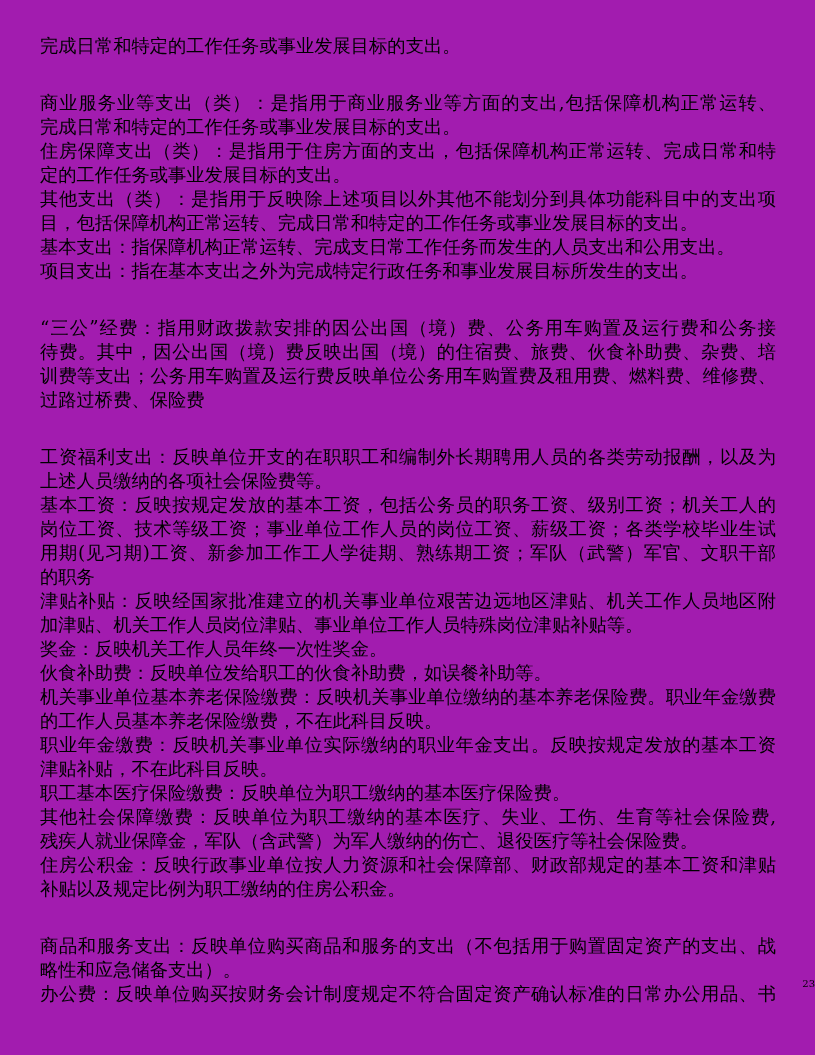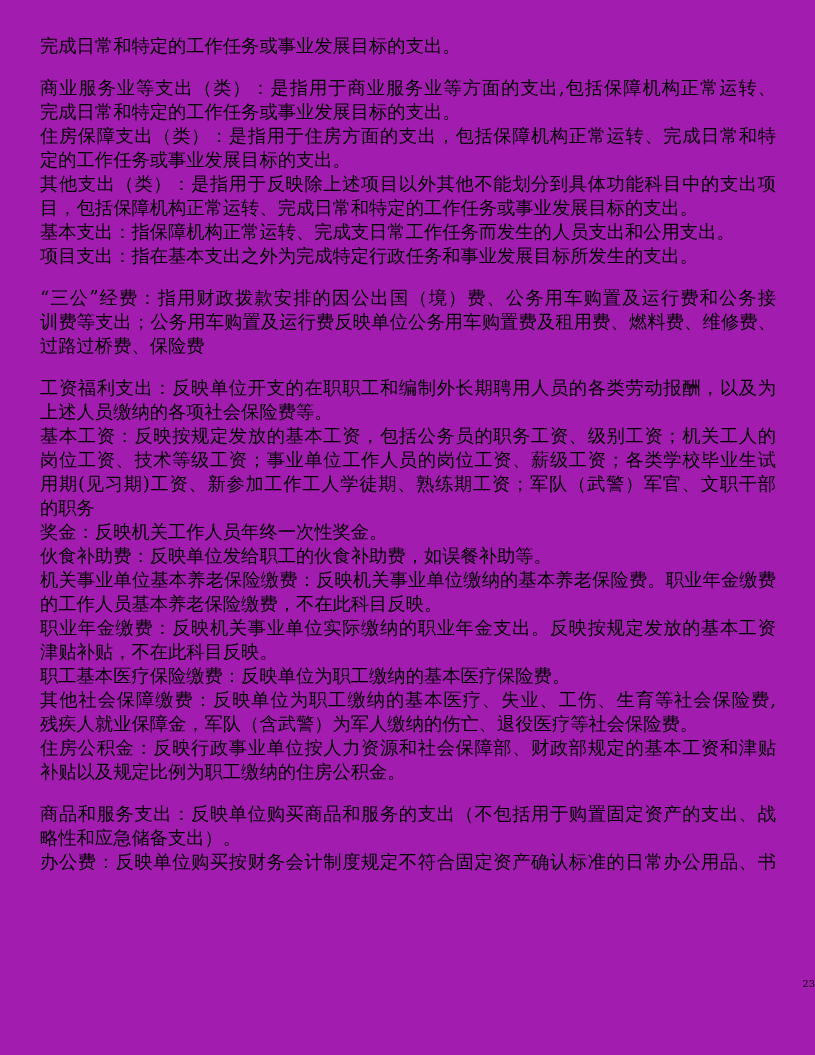--- a/index.html
+++ b/index.html
@@ -19,21 +19,21 @@
   .content {
     position: absolute;
     left: 40px;
     top: 34px;
     width: 736px;
   }
   .para {
     margin: 0;
   }
   .para.space {
-    margin-top: 18px;
+    margin-top: 33px;
   }
   .line {
     font-size: 18.3px;
     line-height: 24px;
     height: 24px;
     overflow: hidden;
     text-align: left;
     letter-spacing: 0;
   }
   .line.fill {
@@ -74,32 +74,37 @@
         <div class="line">目，包括保障机构正常运转、完成日常和特定的工作任务或事业发展目标的支出。</div>
       </div>
       <div class="para">
         <div class="line">基本支出：指保障机构正常运转、完成支日常工作任务而发生的人员支出和公用支出。</div>
       </div>
       <div class="para">
         <div class="line">项目支出：指在基本支出之外为完成特定行政任务和事业发展目标所发生的支出。</div>
       </div>
       <div class="para space">
         <div class="line fill">“三公”经费：指用财政拨款安排的因公出国（境）费、公务用车购置及运行费和公务接</div>
+        <div class="line fill">待费。其中，因公出国（境）费反映出国（境）的住宿费、旅费、伙食补助费、杂费、培</div>
         <div class="line fill">训费等支出；公务用车购置及运行费反映单位公务用车购置费及租用费、燃料费、维修费、</div>
         <div class="line">过路过桥费、保险费</div>
       </div>
       <div class="para space">
         <div class="line fill">工资福利支出：反映单位开支的在职职工和编制外长期聘用人员的各类劳动报酬，以及为</div>
         <div class="line">上述人员缴纳的各项社会保险费等。</div>
       </div>
       <div class="para">
         <div class="line fill">基本工资：反映按规定发放的基本工资，包括公务员的职务工资、级别工资；机关工人的</div>
         <div class="line fill">岗位工资、技术等级工资；事业单位工作人员的岗位工资、薪级工资；各类学校毕业生试</div>
         <div class="line fill">用期(见习期)工资、新参加工作工人学徒期、熟练期工资；军队（武警）军官、文职干部</div>
         <div class="line">的职务</div>
+      </div>
+      <div class="para">
+        <div class="line fill">津贴补贴：反映经国家批准建立的机关事业单位艰苦边远地区津贴、机关工作人员地区附</div>
+        <div class="line">加津贴、机关工作人员岗位津贴、事业单位工作人员特殊岗位津贴补贴等。</div>
       </div>
       <div class="para">
         <div class="line">奖金：反映机关工作人员年终一次性奖金。</div>
       </div>
       <div class="para">
         <div class="line">伙食补助费：反映单位发给职工的伙食补助费，如误餐补助等。</div>
       </div>
       <div class="para">
         <div class="line fill">机关事业单位基本养老保险缴费：反映机关事业单位缴纳的基本养老保险费。职业年金缴费</div>
         <div class="line">的工作人员基本养老保险缴费，不在此科目反映。</div>

